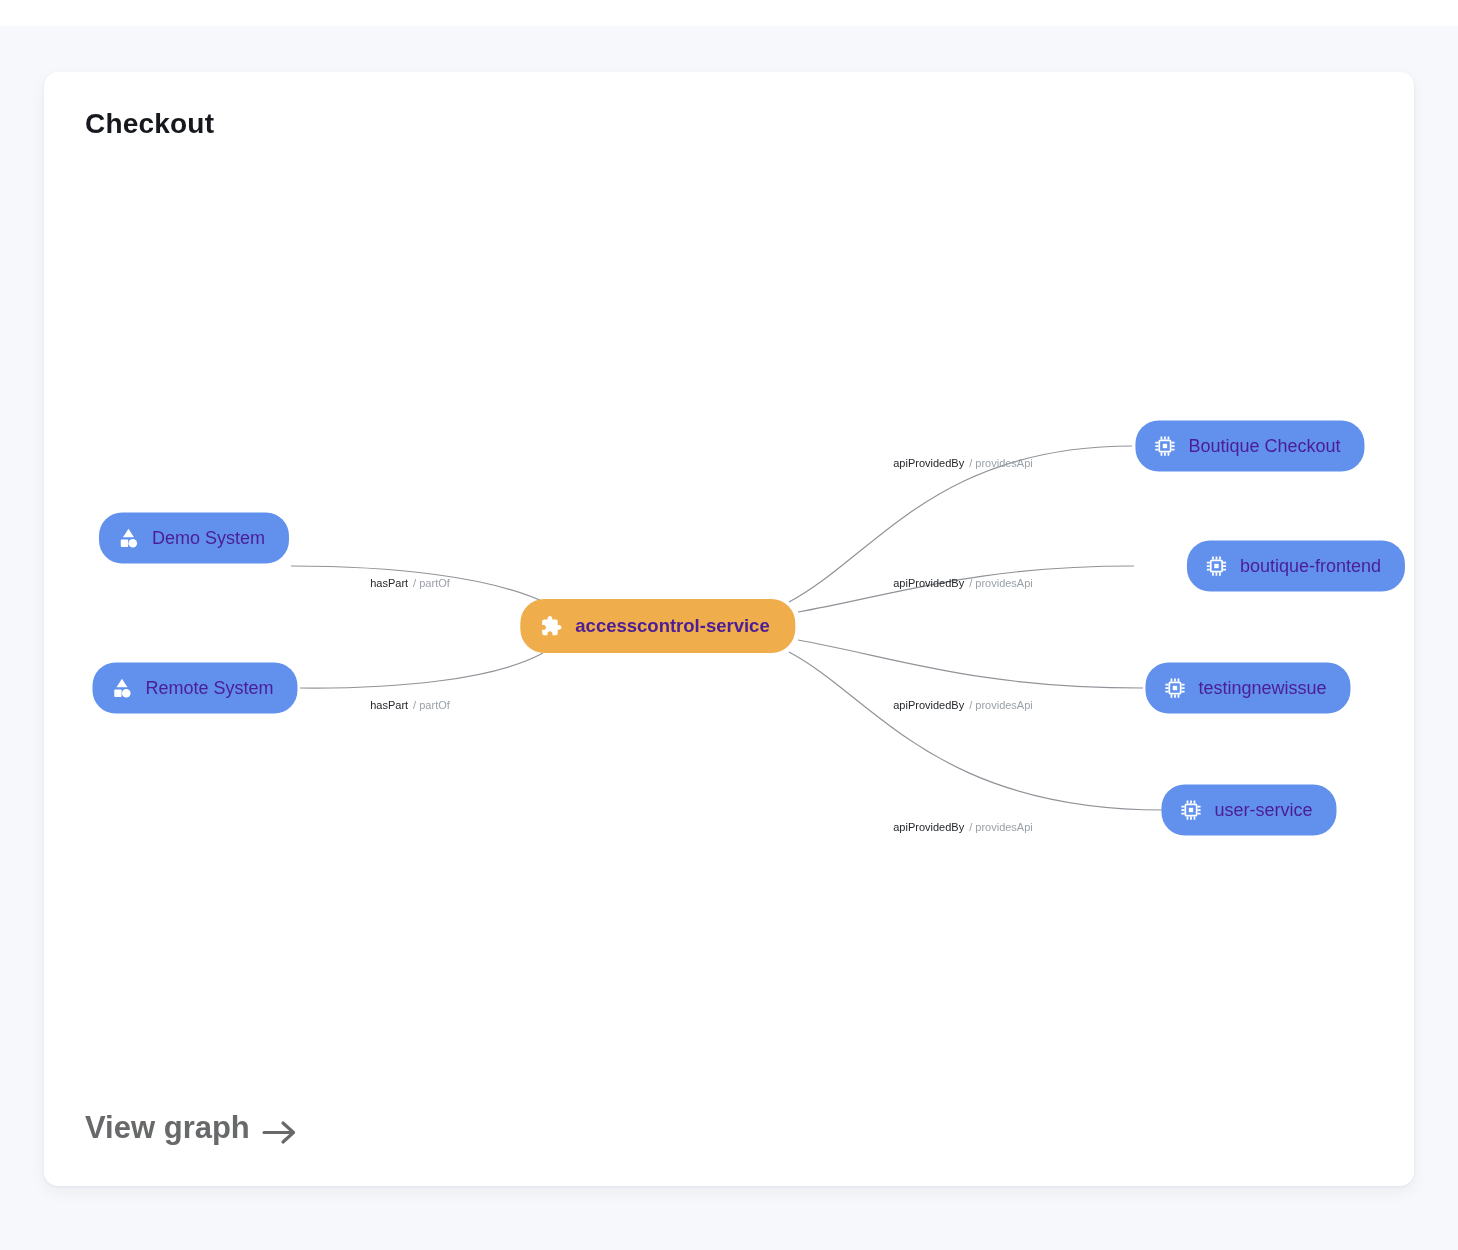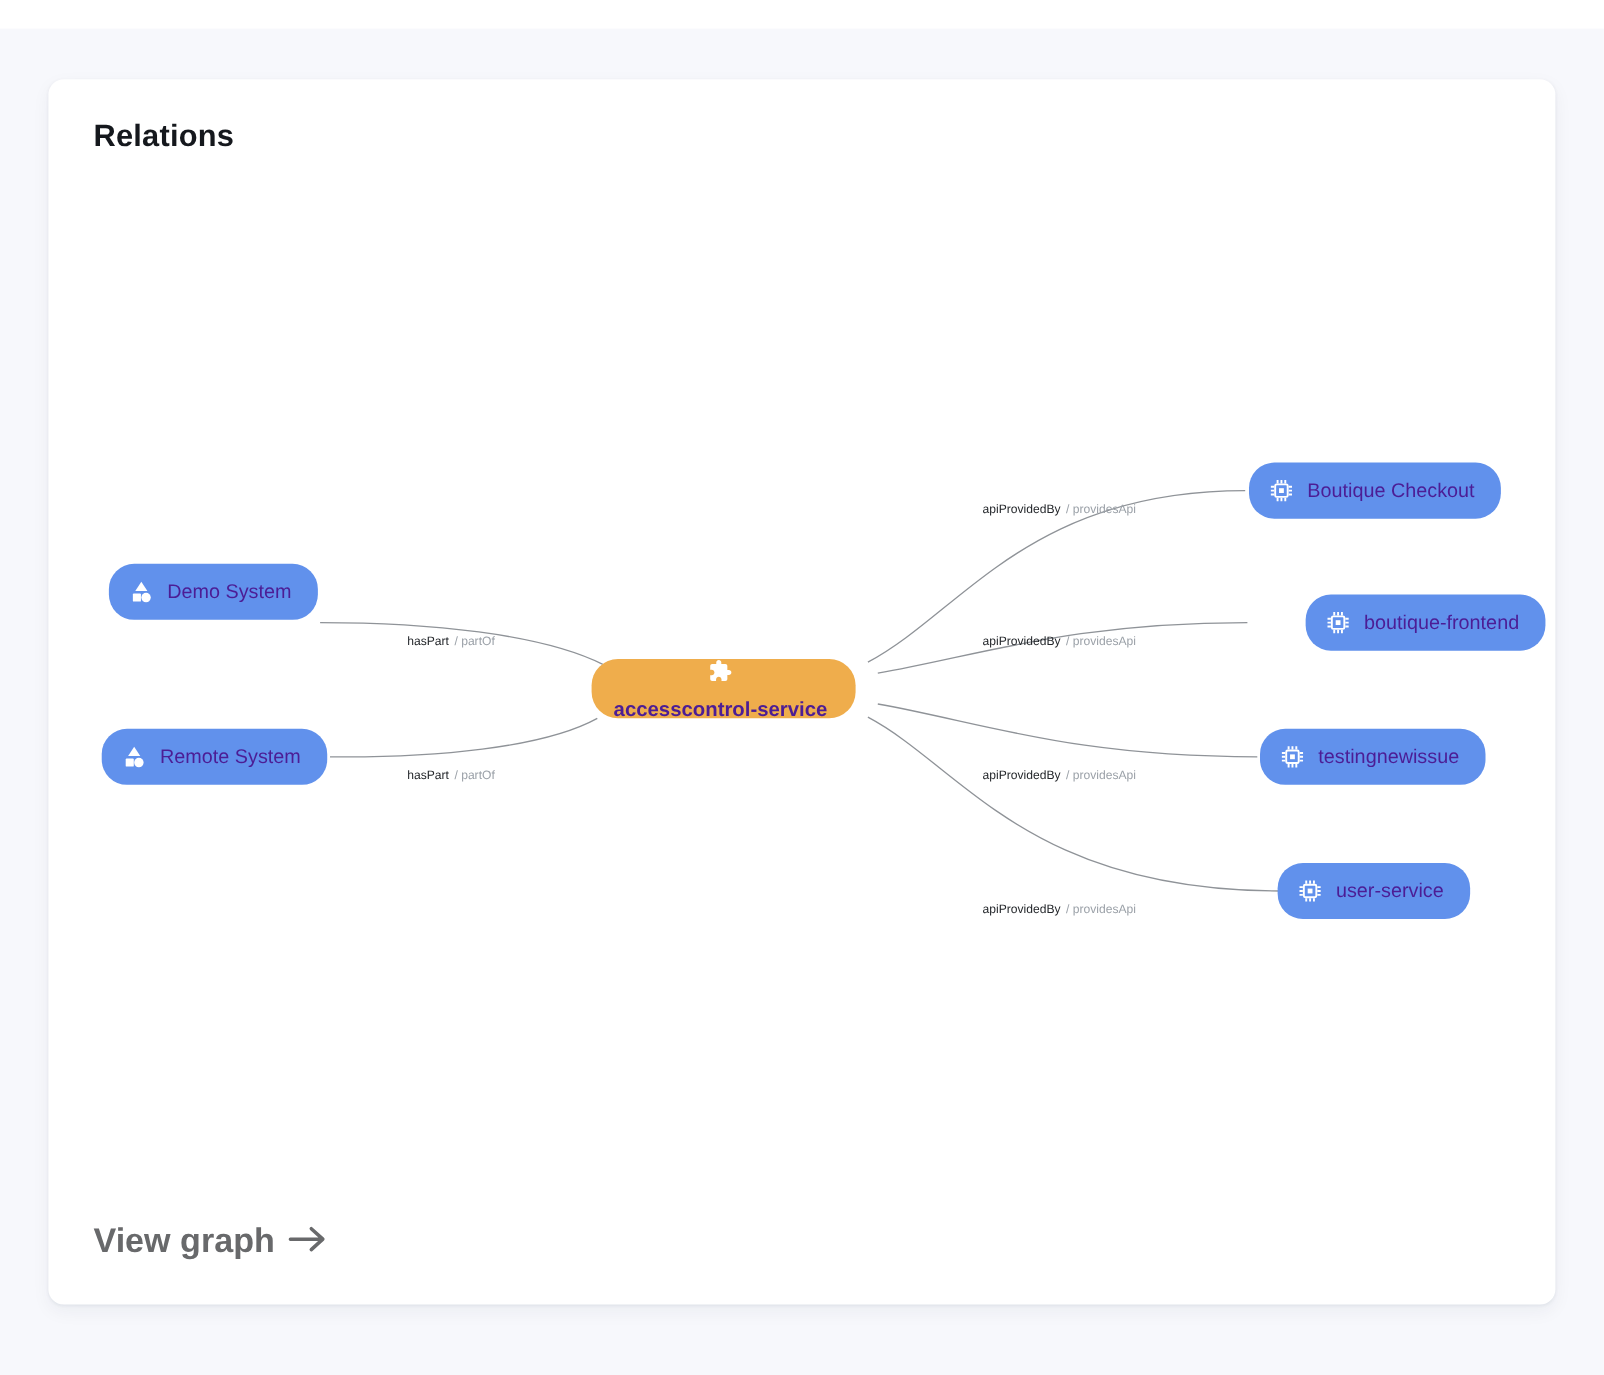--- a/index.html
+++ b/index.html
@@ -17,34 +17,34 @@
   .edge-label { position:absolute; transform:translate(-50%,-50%);
                 font-size:11px; white-space:nowrap; }
   .edge-label .p { color:#24272b; }
   .edge-label .s { color:#9ba1a8; margin-left:5px; }
   .node { position:absolute; transform:translate(-50%,-50%); display:flex;
           align-items:center; gap:13px; height:51px; padding:0 24px 0 19px;
           border-radius:23px; color:#4c1d95; font-size:18px; white-space:nowrap;
           cursor:pointer; }
   .node.blue { background:#6191ec; }
   .node.center { background:#efad4c; height:54px; font-weight:700;
-                 border-radius:24px; padding:0 26px 0 20px; font-size:18.5px;flex-direction:column; }
+                 border-radius:24px; padding:0 26px 0 20px; font-size:18.5px; }
   .node svg { flex:0 0 auto; }
   .footer-link { position:absolute; left:41px; top:1038px; display:flex;
-                 align-items:flex-start; gap:11px; font-size:31px; font-weight:700;
+                 align-items:flex-end; gap:11px; font-size:31px; font-weight:700;
                  color:#68696b; cursor:pointer; }
   .footer-link svg { margin-top:3px; }
 </style>
 </head>
 <body>
 
 <div class="page-bg"></div>
 
 <div class="card">
-  <div class="card-title">Relations</div>
+  <div class="card-title">Checkout</div>
 
   <div class="graph">
 
     <svg class="edges" width="1370" height="1114" viewBox="0 0 1370 1114" fill="none" stroke="#8f9398" stroke-width="1.2">
       <path d="M 247 494 C 345 494 448 504 504 532"></path>
       <path d="M 256 616 C 350 617 450 608 499 581"></path>
       <path d="M 745 530 C 830 485 890 374 1088 374"></path>
       <path d="M 754 540 C 850 523 930 494 1090 494"></path>
       <path d="M 754 568 C 850 585 930 616 1099 616"></path>
       <path d="M 745 580 C 830 625 890 738 1120 738"></path>

